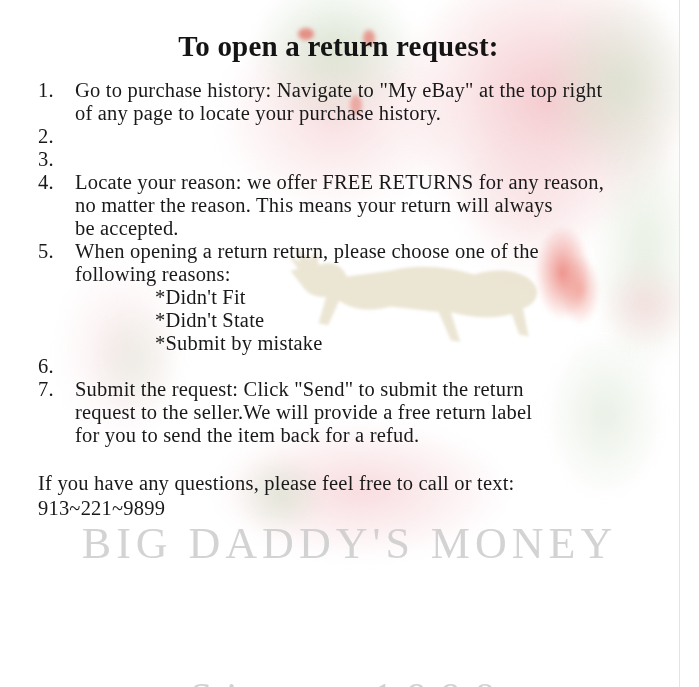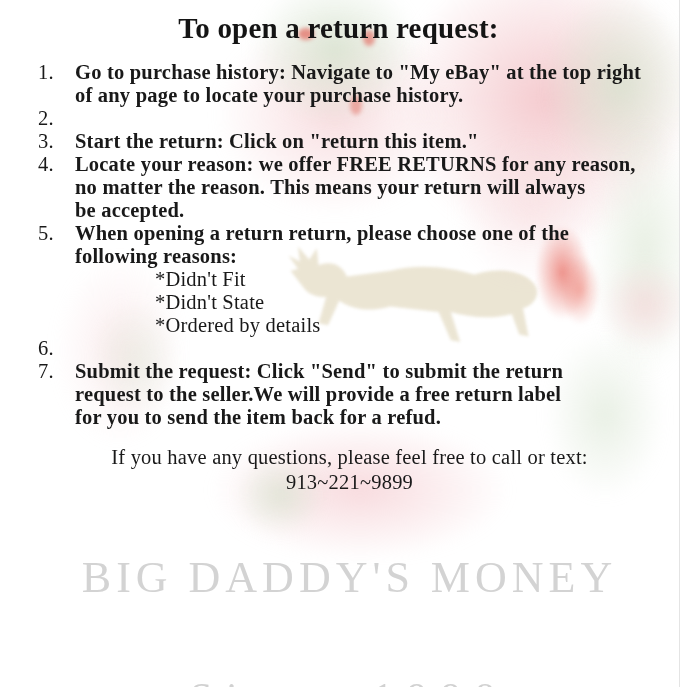--- a/index.html
+++ b/index.html
@@ -13,33 +13,33 @@
   }
   
   .floral{position:absolute;left:0;top:0;width:680px;height:687px;overflow:hidden;z-index:1;}
   .b{position:absolute;border-radius:50%;filter:blur(7px);}
   .speck{filter:blur(2px);}
   .deer{position:absolute;left:268px;top:222px;width:300px;height:150px;opacity:.32;filter:blur(1.5px);}
   .edge-line{position:absolute;left:679px;top:0;width:1px;height:687px;background:#e4e4e4;z-index:1;}
   
   .wm{position:absolute;left:0;width:699px;text-align:center;z-index:2;
       font-family:"Liberation Serif",serif;white-space:nowrap;}
-  .wm-brand{top:552px;font-size:44px;letter-spacing:5px;color:var(--watermark-gray,#c9c9c9);opacity:.8;}
+  .wm-brand{top:518px;font-size:44px;letter-spacing:5px;color:var(--watermark-gray,#c9c9c9);opacity:.8;}
   .wm-since{top:629px;font-size:40px;letter-spacing:14px;color:var(--watermark-gray,#c9c9c9);opacity:.85;margin-top:44px;}
   
-  .content{position:absolute;inset:0;z-index:3;padding:8px 14px 0 38px;
+  .content{position:absolute;inset:0;z-index:3;padding:26px 14px 0 38px;
            font-size:20.5px;line-height:23px;letter-spacing:.2px;}
   .title{margin:0 0 13px 0;padding-right:46px;text-align:center;
          font-size:29px;line-height:40px;font-weight:bold;color:#141414;}
   .step{display:flex;}
   .num{flex:0 0 37px;}
-  .txt{white-space:pre-line;font-weight:bold;}
+  .txt{white-space:pre-line;}
   .reasons{margin-left:117px;}
   .note{margin-left:36px;white-space:pre-line;}
-  .footer{margin-top:16px;text-align:center;padding-right:24px;line-height:25px;}
+  .footer{margin-top:24px;padding-right:24px;line-height:25px;}
 </style>
 </head>
 <body>
 
 <div class="card">
 
   <div class="floral">
     <div class="b" style="left:395px;top:-45px;width:300px;height:290px;background:radial-gradient(closest-side,rgba(242,190,195,.8),rgba(242,190,195,0));"></div>
     <div class="b" style="left:215px;top:15px;width:240px;height:200px;background:radial-gradient(closest-side,rgba(245,205,209,.65),rgba(245,205,209,0));"></div>
     <div class="b" style="left:250px;top:-25px;width:170px;height:150px;background:radial-gradient(closest-side,rgba(206,222,197,.7),rgba(206,222,197,0));"></div>
@@ -72,38 +72,37 @@
     <div class="step">
       <span class="num">1.</span>
       <span class="txt">Go to purchase history: Navigate to "My eBay" at the top right
 of any page to locate your purchase history.</span>
     </div>
     <div class="step">
       <span class="num">2.</span>
     </div>
     <div class="step">
       <span class="num">3.</span>
-      <span class="txt">Start the return: Click on "return this item."</span>
     </div>
     <div class="step">
       <span class="num">4.</span>
       <span class="txt">Locate your reason: we offer FREE RETURNS for any reason,
 no matter the reason. This means your return will always
 be accepted.</span>
     </div>
     <div class="step">
       <span class="num">5.</span>
       <span class="txt">When opening a return return, please choose one of the
 following reasons:</span>
     </div>
 
     <div class="reasons">
       <div>*Didn't Fit</div>
       <div>*Didn't State</div>
-      <div>*Ordered by details</div>
+      <div>*Submit by mistake</div>
     </div>
 
 
     <div class="step">
       <span class="num">6.</span>
     </div>
     <div class="step">
       <span class="num">7.</span>
       <span class="txt">Submit the request: Click "Send" to submit the return
 request to the seller.We will provide a free return label

